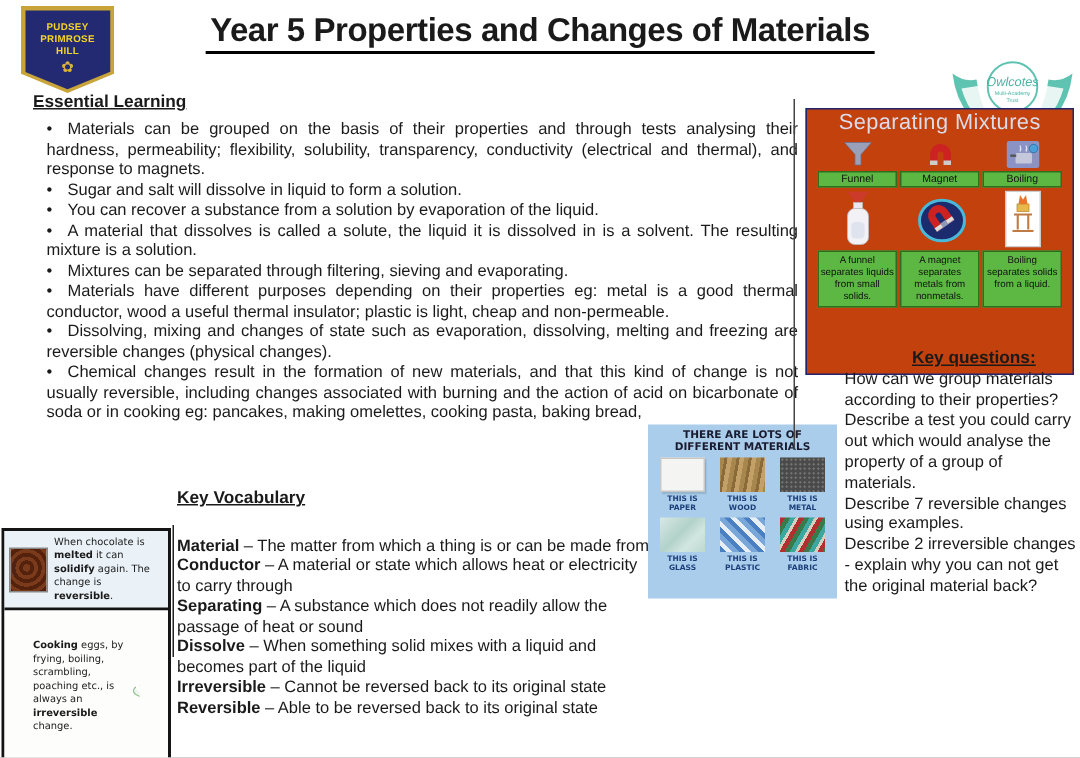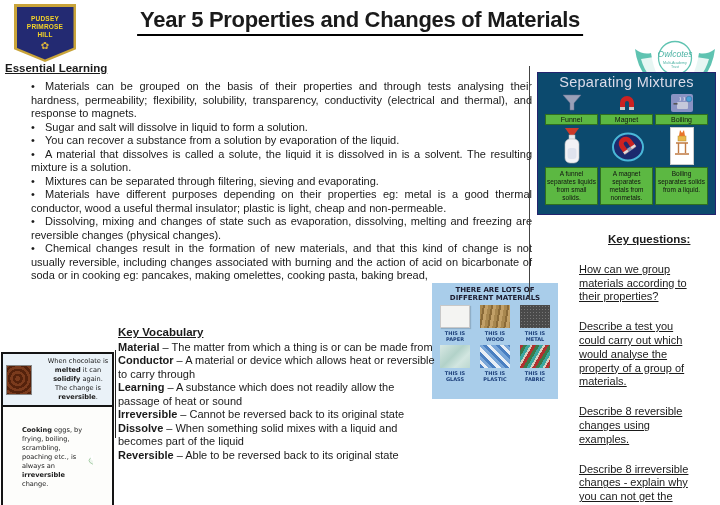--- a/index.html
+++ b/index.html
@@ -21,67 +21,67 @@
 
   .title {
     position:absolute; left:50%; top:7px; transform:translateX(-50%);
     font-size:22px; font-weight:bold; letter-spacing:-.3px; white-space:nowrap;
     border-bottom:2px solid #000000; padding:0 3px 1px;
   }
   .owl { position:absolute; right:3px; top:0;margin-top:39px; }
 
   
   .essential { position:absolute; left:5px; top:62px; width:527px; }
-  .el-heading { font-size:11.5px; font-weight:bold; text-decoration:underline; }
+  .el-heading { font-size:11.5px; font-weight:bold; text-decoration:underline;margin-left:17px; }
   ul.bullets { margin:6px 0 0 26px; list-style:none; font-size:11px; line-height:13.5px; text-align:justify; }
   ul.bullets li::before { content:"•"; display:inline-block; width:14px; }
 
   
-  .sep-mix { position:absolute; left:537px; top:72px; width:179px; height:143px;
-    background:#0c4a6e; border:1px solid #23246e; }
+  .sep-mix { position:absolute; left:537px; top:72px; width:179px; height:178px;
+    background:#c2410c; border:1px solid #23246e; }
   .sep-title { color:#dcdcea; font-size:14.5px; text-align:center; margin-top:1px; letter-spacing:.3px; }
   .sep-cols { display:flex; justify-content:space-between; padding:1px 7px 0; }
   .sep-col { width:53px; display:flex; flex-direction:column; align-items:center; }
   .sep-iconbox { height:23px; display:flex; align-items:center; justify-content:center; }
   .sep-label { width:100%; background:#5cb842; border:1px solid #2f6e1f; font-size:7px;
     text-align:center; color:#111; padding:1px 0; }
   .sep-imgbox { height:42px; display:flex; align-items:center; justify-content:center; }
   .sep-caption { width:100%; background:#5cb842; border:1px solid #2f6e1f; font-size:6.5px;
     line-height:8px; text-align:center; color:#111; padding:2px 1px; min-height:38px; }
 
   
   .keyq { position:absolute; left:563px; top:233px; width:155px; font-size:11px; line-height:13.8px; }
   .keyq-heading { font-weight:bold; text-decoration:underline; font-size:11.5px;margin-left:45px; }
-  .keyq p { margin:16px;text-decoration:underline; }
+  .keyq p { margin:0; }
 
   
   .poster { position:absolute; left:432px; top:283px; width:126px; height:116px; background:#a9cdea; }
   .poster-title { font-size:7px; font-weight:bold; text-align:center; padding:3px 8px 2px;
     color:#1a1a2e; font-family:"DejaVu Sans", sans-serif; line-height:8px; }
   .poster-grid { display:grid; grid-template-columns:repeat(3,1fr); row-gap:3px; padding:1px 3px; }
   .mat-cell { display:flex; flex-direction:column; align-items:center; }
   .swatch { width:30px; height:23px; margin-bottom:2px; }
   .swatch.paper   { background:#f4f4f2; border:1px solid #c8c8c8; box-shadow:1px 1px 1px rgba(0,0,0,.15); }
   .swatch.wood    { background:repeating-linear-gradient(100deg,#a8874f 0 3px,#8a6a38 3px 5px,#c2a068 5px 8px); }
   .swatch.metal   { background:#4a4a4a; background-image:radial-gradient(#777 .7px,transparent .8px); background-size:3px 3px; }
   .swatch.glass   { background:linear-gradient(135deg,#d8e8e4,#b2d2c9 45%,#d2e6e0 70%,#bcd8d0); }
   .swatch.plastic { background:repeating-linear-gradient(45deg,#4a7fc1 0 3px,#e8eef5 3px 6px,#7aa7d9 6px 9px); }
   .swatch.fabric  { background:repeating-linear-gradient(120deg,#b03030 0 3px,#3a7a4a 3px 6px,#3aa7a0 6px 9px,#d5cfc0 9px 11px); }
   .mat-prefix, .mat-name { font-size:5px; font-weight:bold; color:#1c3f7a;
     font-family:"DejaVu Sans", sans-serif; line-height:6px; }
 
   
   .vocab { position:absolute; left:118px; top:326px; width:318px; font-size:11px; line-height:13.5px; }
-  .vocab-heading { font-weight:bold; text-decoration:underline; font-size:11.5px; margin-bottom:1px; }
+  .vocab-heading { font-weight:bold; text-decoration:underline; font-size:11.5px; margin-bottom:18px; }
   .term { font-weight:bold; margin-right:3px;margin-top:17px; }
 
   
   .cards { position:absolute; left:1px; top:352px; width:113px; border:2px solid #141414; background:#fff; }
-  .card1 { display:flex; gap:15px; padding:3px; background:#eaf2f8; border-bottom:2px solid #141414;
-    align-items:center; min-height:50px;text-align:center; }
+  .card1 { display:flex; gap:4px; padding:3px; background:#eaf2f8; border-bottom:2px solid #141414;
+    align-items:center; min-height:50px; }
   .choc { width:26px; height:30px; flex:none; border:1px solid #888;
     background:repeating-radial-gradient(circle at 45% 45%, #7a3b1d 0 2.5px, #54220c 2.5px 5px); }
   .card2 { display:flex; gap:2px; padding:19px; background:#fdfdfb; align-items:center; min-height:52px; }
   .card-text { font-size:6.6px; line-height:9px; font-family:"DejaVu Sans", sans-serif; }
   .b { font-weight:bold; }
 
   .vline  { position:absolute; left:115px; top:350px; width:1px; height:88px; background:#222; }
   .vline2 { position:absolute; left:529px; top:66px;  width:1px; height:234px; background:#444; }
 </style>
 </head>
@@ -200,22 +200,22 @@
       </div>
     </div>
   </div>
 
   <div class="keyq">
     <div class="keyq-heading">Key questions:</div>
     <div>
 
     <p>How can we group materials according to their properties?</p>
         <p>Describe a test you could carry out which would analyse the property of a group of materials.</p>
-        <p>Describe 8 reversible changes using examples.</p>
-        <p>Describe 8 irreversible changes - explain why you can not get the original material back?</p>
+        <p>Describe 7 reversible changes using examples.</p>
+        <p>Describe 2 irreversible changes - explain why you can not get the original material back?</p>
       </div>
   </div>
 
   <div class="poster">
     <div class="poster-title">THERE ARE LOTS OF DIFFERENT MATERIALS</div>
     <div class="poster-grid">
       <div class="mat-cell">
         <div class="swatch paper"></div>
         <div class="mat-prefix">THIS IS</div>
         <div class="mat-name">PAPER</div>
@@ -250,33 +250,33 @@
 
   <div class="vocab">
     <div class="vocab-heading">Key Vocabulary</div>
     <div>
 
         <div class="vocab-entry">
           <span class="term">Material</span><span class="def">– The matter from which a thing is or can be made from</span>
         </div>
 
         <div class="vocab-entry">
-          <span class="term">Conductor</span><span class="def">– A material or device which allows heat or reversible to carry through</span>
-        </div>
-
-        <div class="vocab-entry">
-          <span class="term">Learning</span><span class="def">– A substance which does not readily allow the passage of heat or sound</span>
+          <span class="term">Conductor</span><span class="def">– A material or state which allows heat or electricity to carry through</span>
+        </div>
+
+        <div class="vocab-entry">
+          <span class="term">Separating</span><span class="def">– A substance which does not readily allow the passage of heat or sound</span>
+        </div>
+
+        <div class="vocab-entry">
+          <span class="term">Dissolve</span><span class="def">– When something solid mixes with a liquid and becomes part of the liquid</span>
         </div>
 
         <div class="vocab-entry">
           <span class="term">Irreversible</span><span class="def">– Cannot be reversed back to its original state</span>
-        </div>
-
-        <div class="vocab-entry">
-          <span class="term">Dissolve</span><span class="def">– When something solid mixes with a liquid and becomes part of the liquid</span>
         </div>
 
         <div class="vocab-entry">
           <span class="term">Reversible</span><span class="def">– Able to be reversed back to its original state</span>
         </div>
       </div>
   </div>
 
   <div class="cards">
     <div class="card1">

